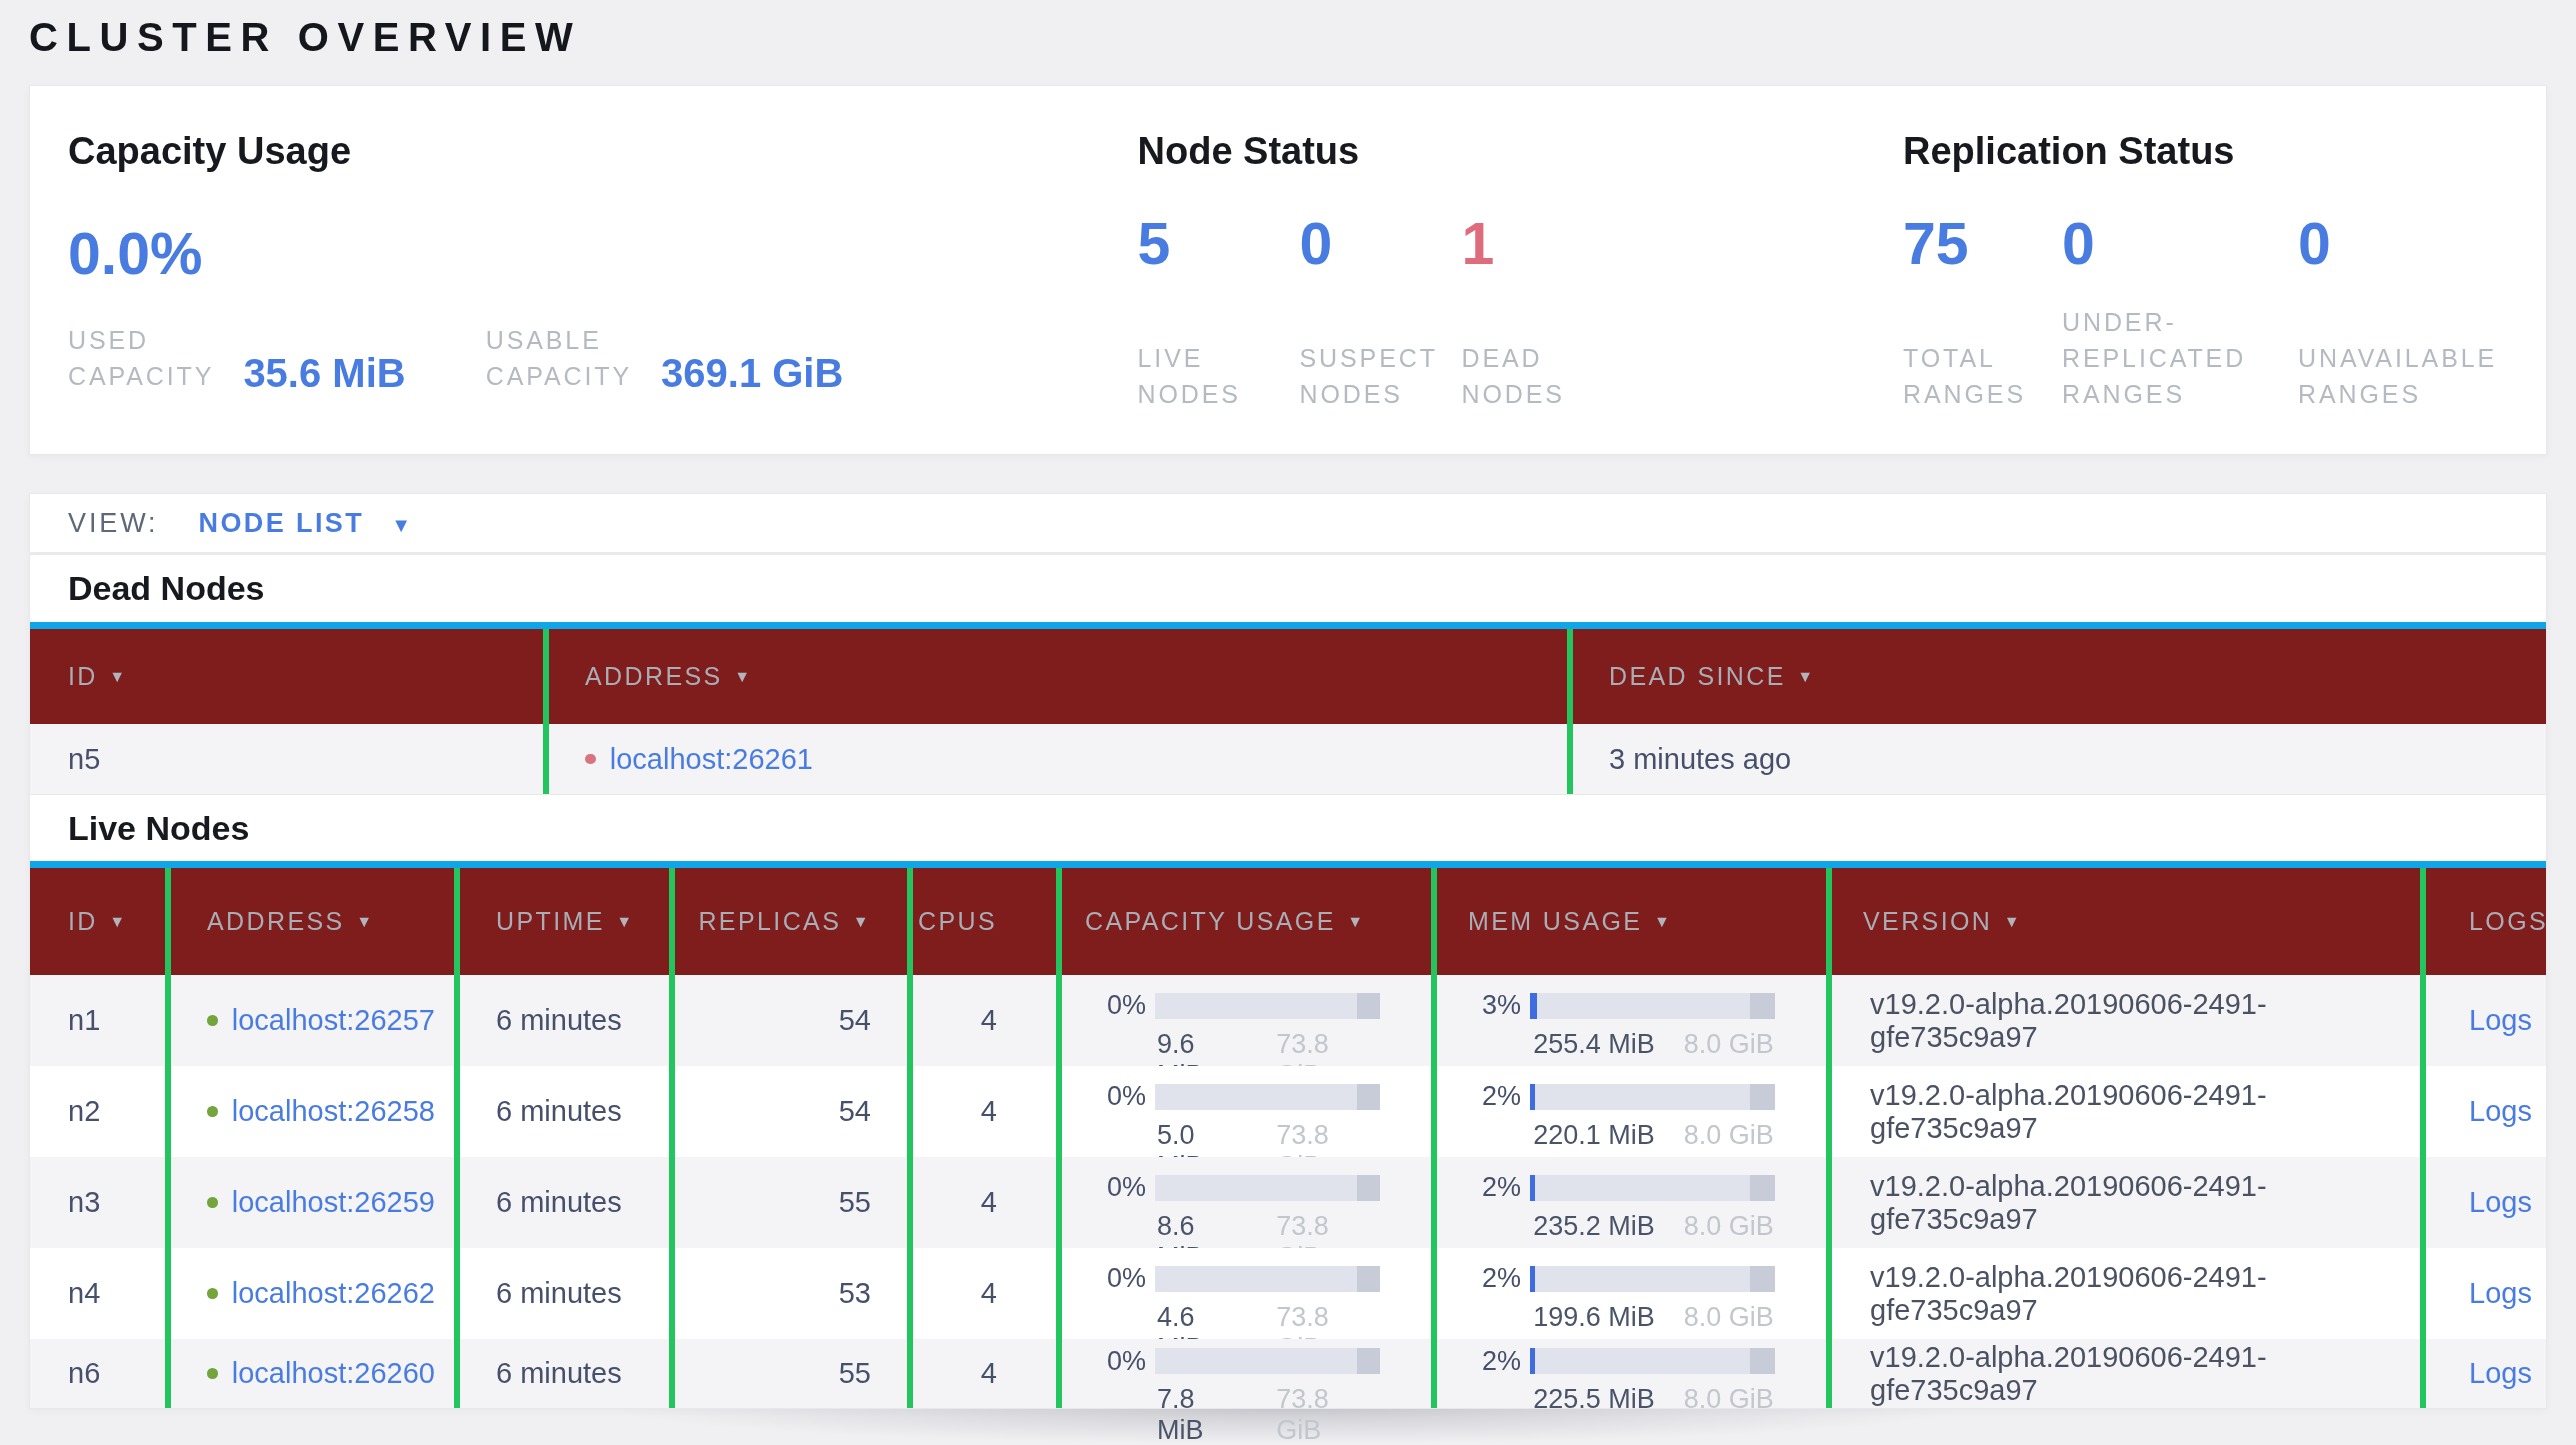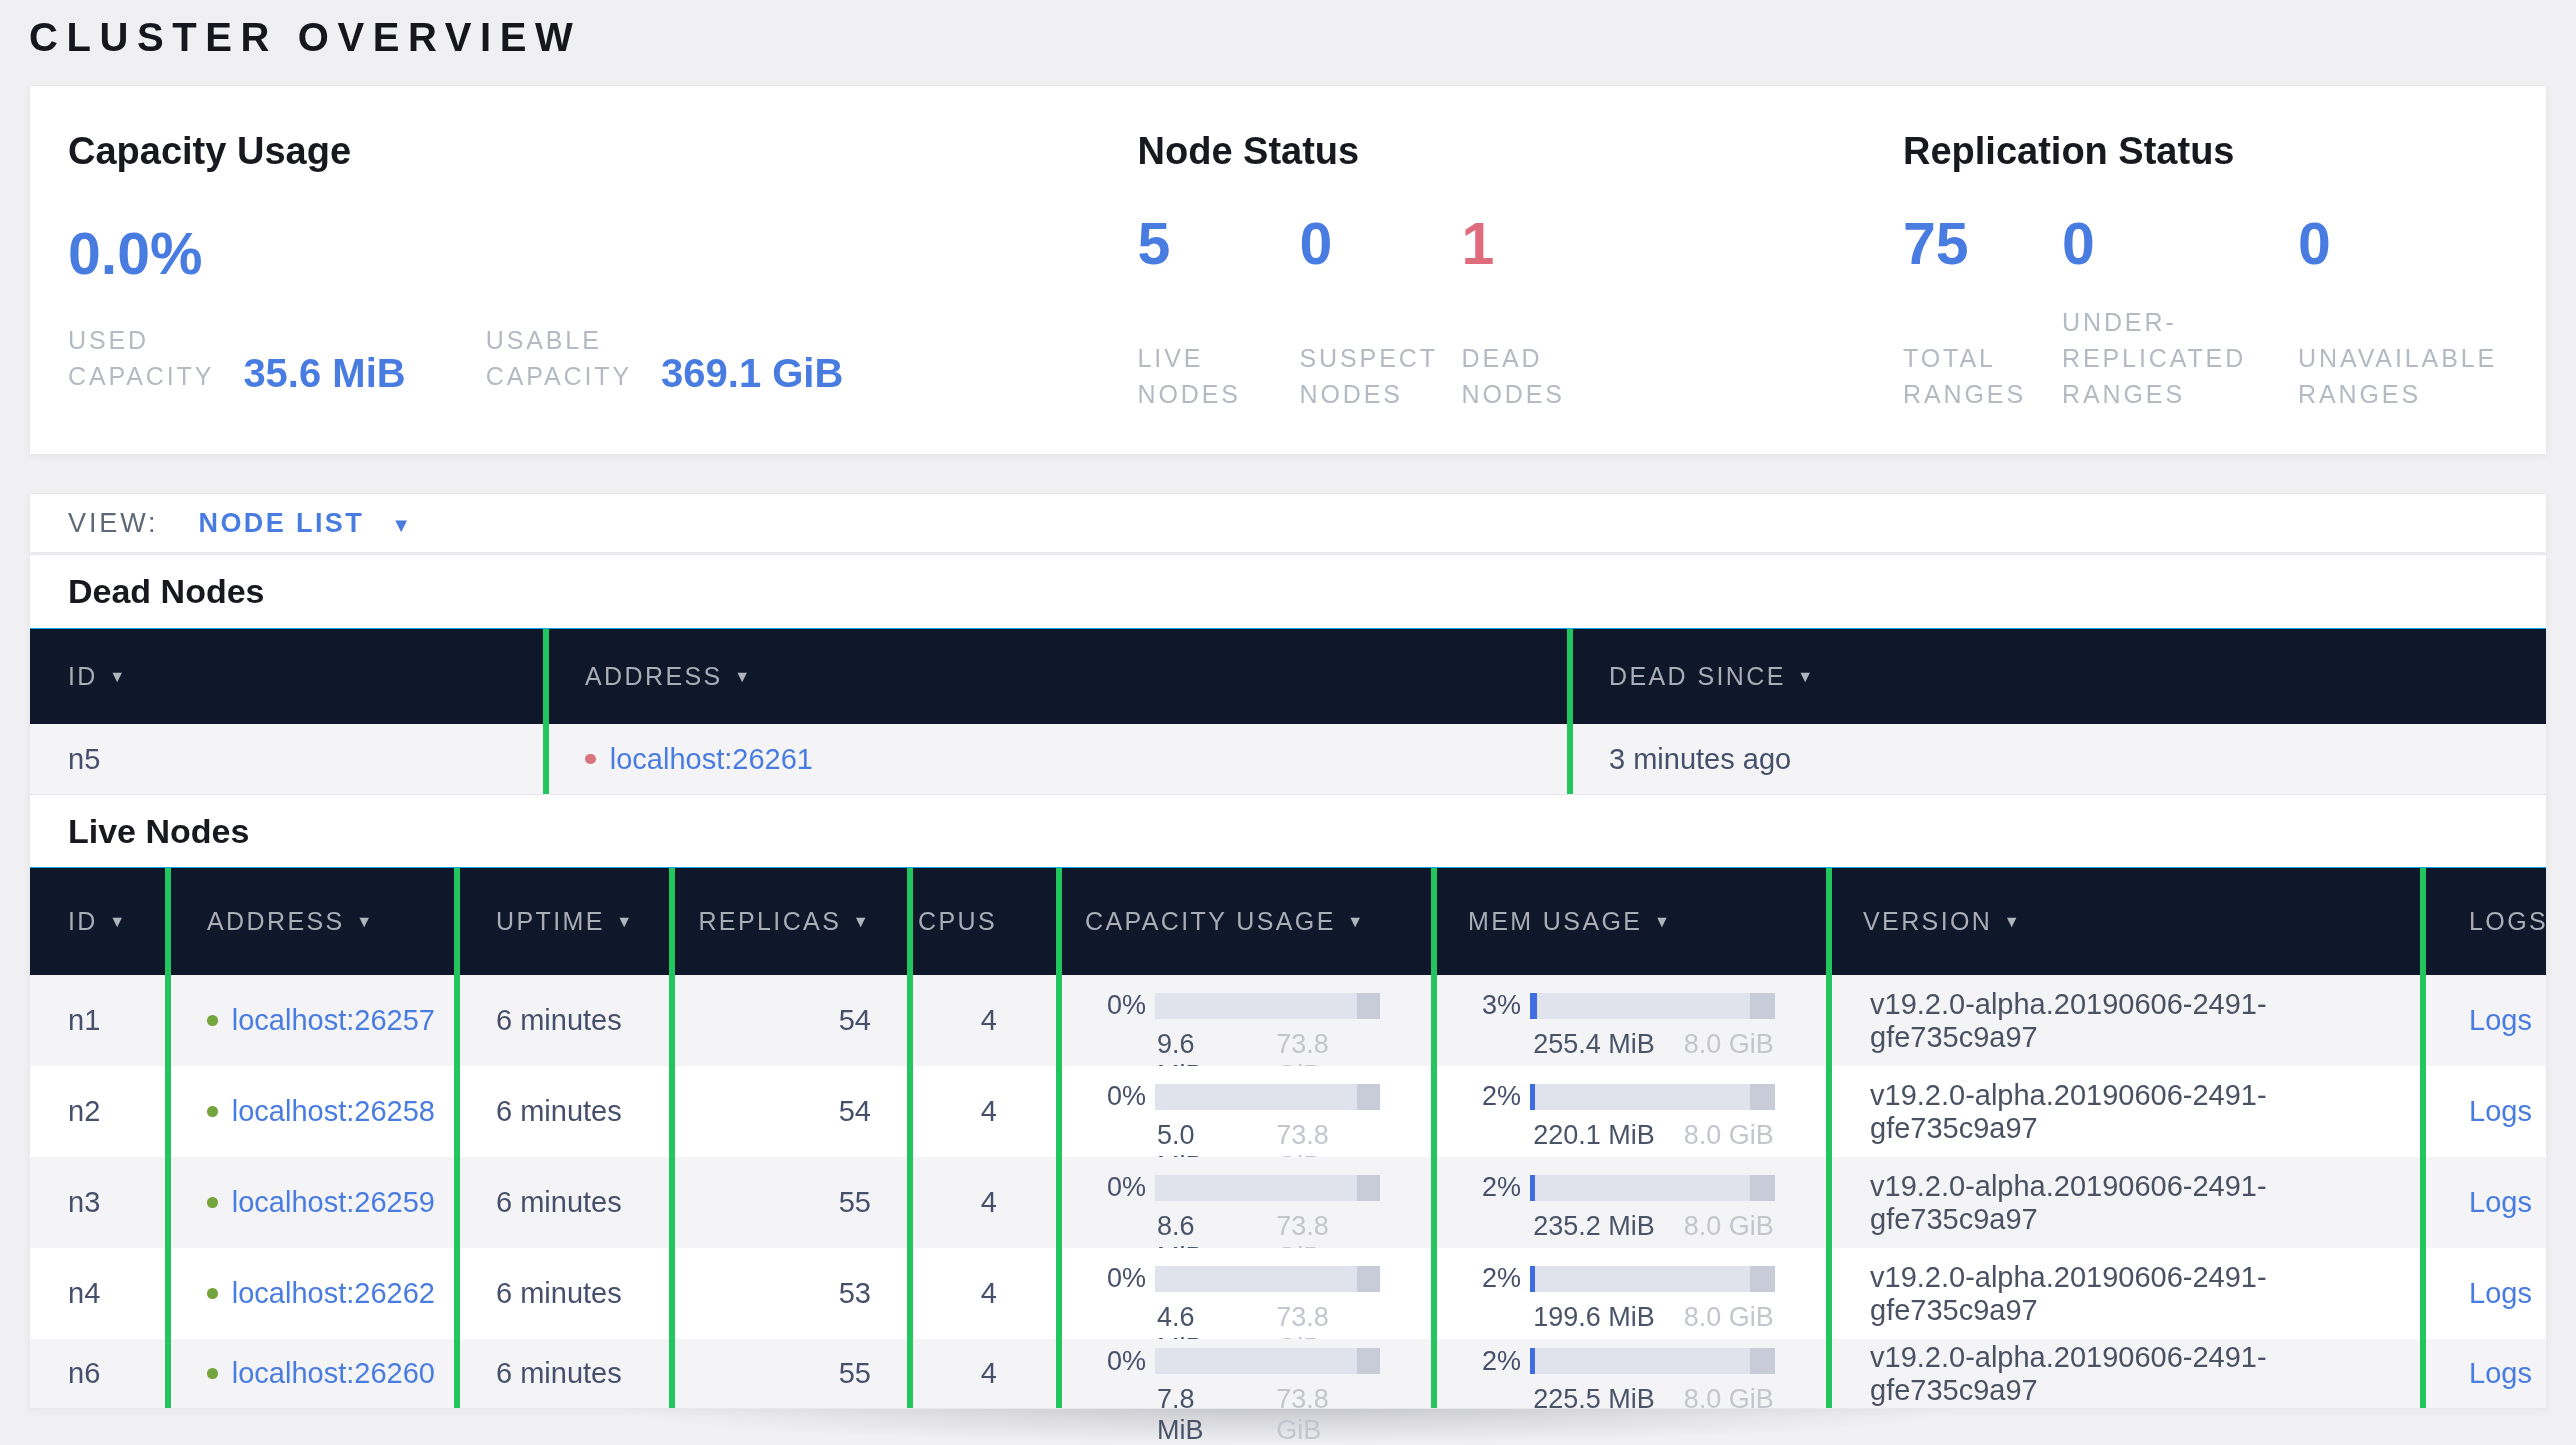--- a/index.html
+++ b/index.html
@@ -86,34 +86,34 @@
   .view-label { font-size:27px; letter-spacing:2.9px; color:#5d6878; }
   .view-value { font-size:27px; letter-spacing:2.4px; color:#497ce0; margin-left:40px; font-weight:600; }
   .view-caret { color:#497ce0; font-size:20px; margin-left:27px; margin-top:3.8px; }
 
   
   .tables-card { margin-top:1.9px; border-top:1px solid #e8e8ec; }
   .section-heading {
     height:74px; display:flex; align-items:center;
     padding-left:38px;
     font-size:34px; font-weight:700; color:#17191e;
-    border-bottom:1px solid #0ea5e9;
+    border-bottom:7px solid #0ea5e9;
   }
   .section-heading.bordered-top { border-top:1px solid #e8e8ec; }
 
   .grid { display:grid; }
   .dead-grid  { grid-template-columns:513px 1024px 1fr; }
   .live-grid  { grid-template-columns:135px 289px 215px 238px 149px 375px 395px 594px 1fr; }
   .cell { display:flex; align-items:center; min-width:0; }
   .cell.vline { border-left:6px solid #22c55e; }
 
   .th {
     height:95px;
     font-size:25px; letter-spacing:2.4px; color:#a8adb6;
-    background:#0f172a;
+    background:#7f1d1d;
   }
   .live-grid .th { height:107px; }
   .sort-arrow { font-size:16px; margin-left:11.5px; color:#b0b4bd; }
 
   .row-gray { background:#f4f4f6; }
   .row-white { background:#ffffff; }
   .dead-grid .td { height:70px; }
   .live-grid .td { height:91px; }
   .live-grid .td.short { height:69px; }
 

